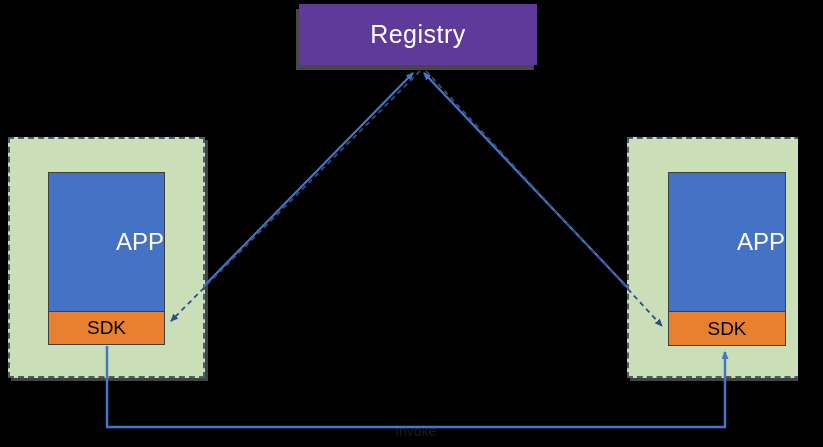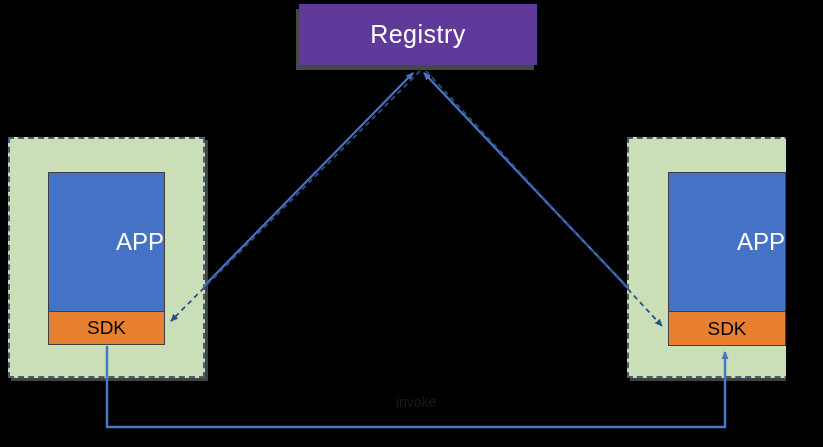--- a/index.html
+++ b/index.html
@@ -2,20 +2,21 @@
 <html><head>
 <meta charset="utf-8">
 <style>
   html,body{margin:0;padding:0;background:#000;}
   #canvas{
     position:relative;
     width:786px;height:447px;
     background:#000;
     overflow:hidden;
     font-family:"Liberation Sans", sans-serif;
+    padding-left:12px;
   }
   .node{position:absolute;box-sizing:border-box;display:flex;align-items:center;justify-content:center;}
   #registry{
     left:299px;top:4px;width:238px;height:61px;
     background:#5f3a9b;
     box-shadow:-3px 5px 0 rgba(95,95,95,0.75);
     color:#fff;font-size:25px;letter-spacing:0.5px;
   }
   .panel{
     position:absolute;box-sizing:border-box;
@@ -38,21 +39,21 @@
   .sdkbox{
     position:absolute;box-sizing:border-box;
     background:#e8812f;border:1px solid #3f3f3f;
     display:flex;align-items:center;justify-content:center;
     color:#000000;font-size:19px;
   }
   #sdk-client{left:48px;top:311px;width:117px;height:34px;}
   #sdk-server{left:668px;top:311px;width:118px;height:35px;}
   #lines{position:absolute;left:0;top:0;width:823px;height:447px;pointer-events:none;}
   #invoke-label{
-    position:absolute;left:378px;top:394px;width:76px;
+    position:absolute;left:378px;top:423px;width:76px;
     text-align:center;color:#1b1b1b;font-size:14px;
   }
 </style>
 </head>
 <body>
 
 <div id="canvas">
 
   <div id="registry" class="node">
     <span>Registry</span>

